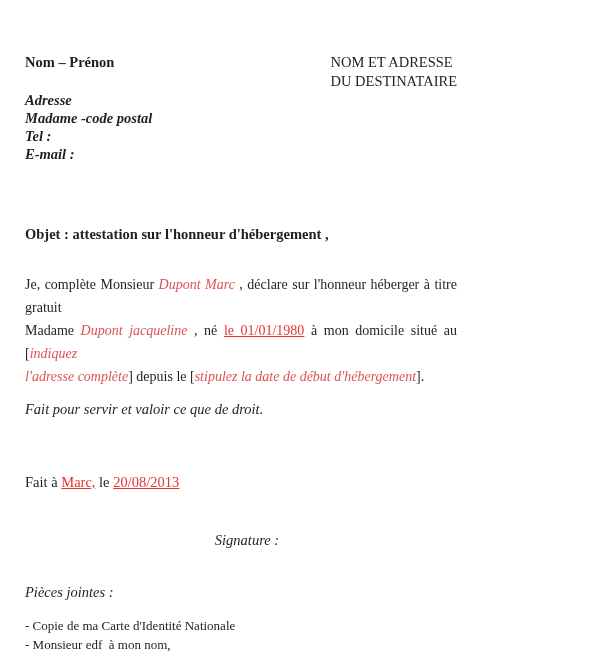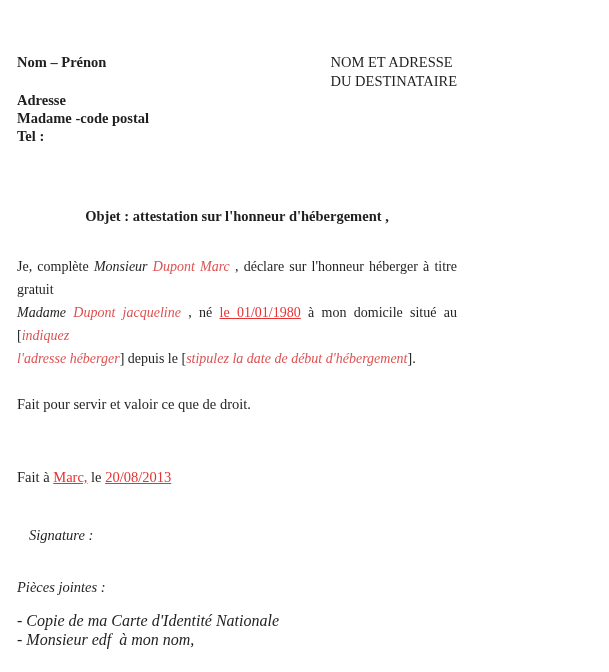--- a/index.html
+++ b/index.html
@@ -14,21 +14,21 @@
     width: 609px;
     height: 672px;
     font-family: "Liberation Serif", "DejaVu Serif", serif;
     color: var(--ink);
     overflow: hidden;
   }
   .page {
     position: relative;
     width: 488px;
     height: 672px;
-    padding: 53px 31px 0 17px;
+    padding: 53px 31px 0 25px;
   }
   
   .header-row {
     display: flex;
     justify-content: space-between;
     align-items: flex-start;
     height: 18px; 
   }
   .sender-name {
     font-weight: bold;
@@ -41,105 +41,105 @@
     font-size: 14.5px;
     line-height: 19px;
     text-align: left;
   }
   .address-block {
     margin-top: 20px;
     font-weight: bold;
     font-size: 14.5px;
     line-height: 18px;
   }
-  .address-line { white-space: pre-wrap; }
+  .address-line { white-space: pre-wrap; font-style: italic; }
   .subject {
     margin-top: 62px;
     font-weight: bold;
     font-size: 14.5px;
     line-height: 18px;
     white-space: pre-wrap;
-    text-align: center;
   }
   .body-par {
     margin-top: 30px;
     font-size: 14px;
     line-height: 23px;
   }
   .body-line {
     text-align: justify;
     text-align-last: justify;
   }
   .body-line.last {
     text-align: left;
     text-align-last: auto;
   }
   .closing {
-    margin-top: 25px;
+    margin-top: 12px;
     font-size: 14.5px;
     line-height: 18px;
+    font-style: italic;
   }
   .place-date {
     margin-top: 55px;
     font-size: 14.5px;
     line-height: 18px;
   }
   .signature {
     margin-top: 40px;
     font-size: 14.5px;
     line-height: 18px;
     font-style: italic;
-    text-align: left;
+    text-align: center;
     padding-left: 12px;
   }
   .attachments-title {
     margin-top: 34px;
     font-size: 14.5px;
     line-height: 18px;
     font-style: italic;
     white-space: pre-wrap;
   }
   .attachments-list {
     margin-top: 15px;
-    font-size: 16px;
+    font-size: 13px;
     line-height: 19px;
-    font-style: italic;
   }
   .attachment-item { white-space: pre-wrap; }
   
   .seg-p { }
-  .seg-i { font-style: italic; }
+  .seg-i { }
   .seg-ir { font-style: italic; color: var(--red-name); font-family: Liberation Serif, serif; }
   .seg-r { color: var(--red-date); text-decoration: underline; }
 </style>
 </head>
 <body>
 
 <div class="page">
 
   <div class="header-row">
     <div class="sender-name">Nom – Prénon</div>
     <div class="recipient">
       <div>NOM ET ADRESSE</div>
       <div>DU DESTINATAIRE</div>
     </div>
   </div>
 
   <div class="address-block">
     <div class="address-line">Adresse</div>
     <div class="address-line">Madame -code postal</div>
     <div class="address-line">Tel :</div>
+    <div class="address-line">E-mail :</div>
   </div>
 
   <div class="subject">Objet : attestation sur l'honneur d'hébergement ,</div>
 
   <div class="body-par">
     <div class="body-line"><span class="seg-p">Je, complète </span><span class="seg-i">Monsieur </span><span class="seg-ir">Dupont Marc</span><span class="seg-p"> , déclare sur l'honneur héberger à titre gratuit</span></div>
     <div class="body-line"><span class="seg-i">Madame </span><span class="seg-ir">Dupont jacqueline</span><span class="seg-p"> , né </span><span class="seg-r">le 01/01/1980</span><span class="seg-p"> à mon domicile situé au [</span><span class="seg-ir">indiquez</span></div>
-    <div class="body-line last"><span class="seg-ir">l'adresse héberger</span><span class="seg-p">] depuis le [</span><span class="seg-ir">stipulez la date de début d'hébergement</span><span class="seg-p">].</span></div>
+    <div class="body-line last"><span class="seg-ir">l'adresse complète</span><span class="seg-p">] depuis le [</span><span class="seg-ir">stipulez la date de début d'hébergement</span><span class="seg-p">].</span></div>
   </div>
 
   <div class="closing">Fait pour servir et valoir ce que de droit.</div>
 
   <div class="place-date"><span class="seg-p">Fait à </span><span class="seg-r">Marc,</span><span class="seg-p"> le </span><span class="seg-r">20/08/2013</span></div>
 
   <div class="signature">Signature :</div>
 
   <div class="attachments-title">Pièces jointes :</div>
 

